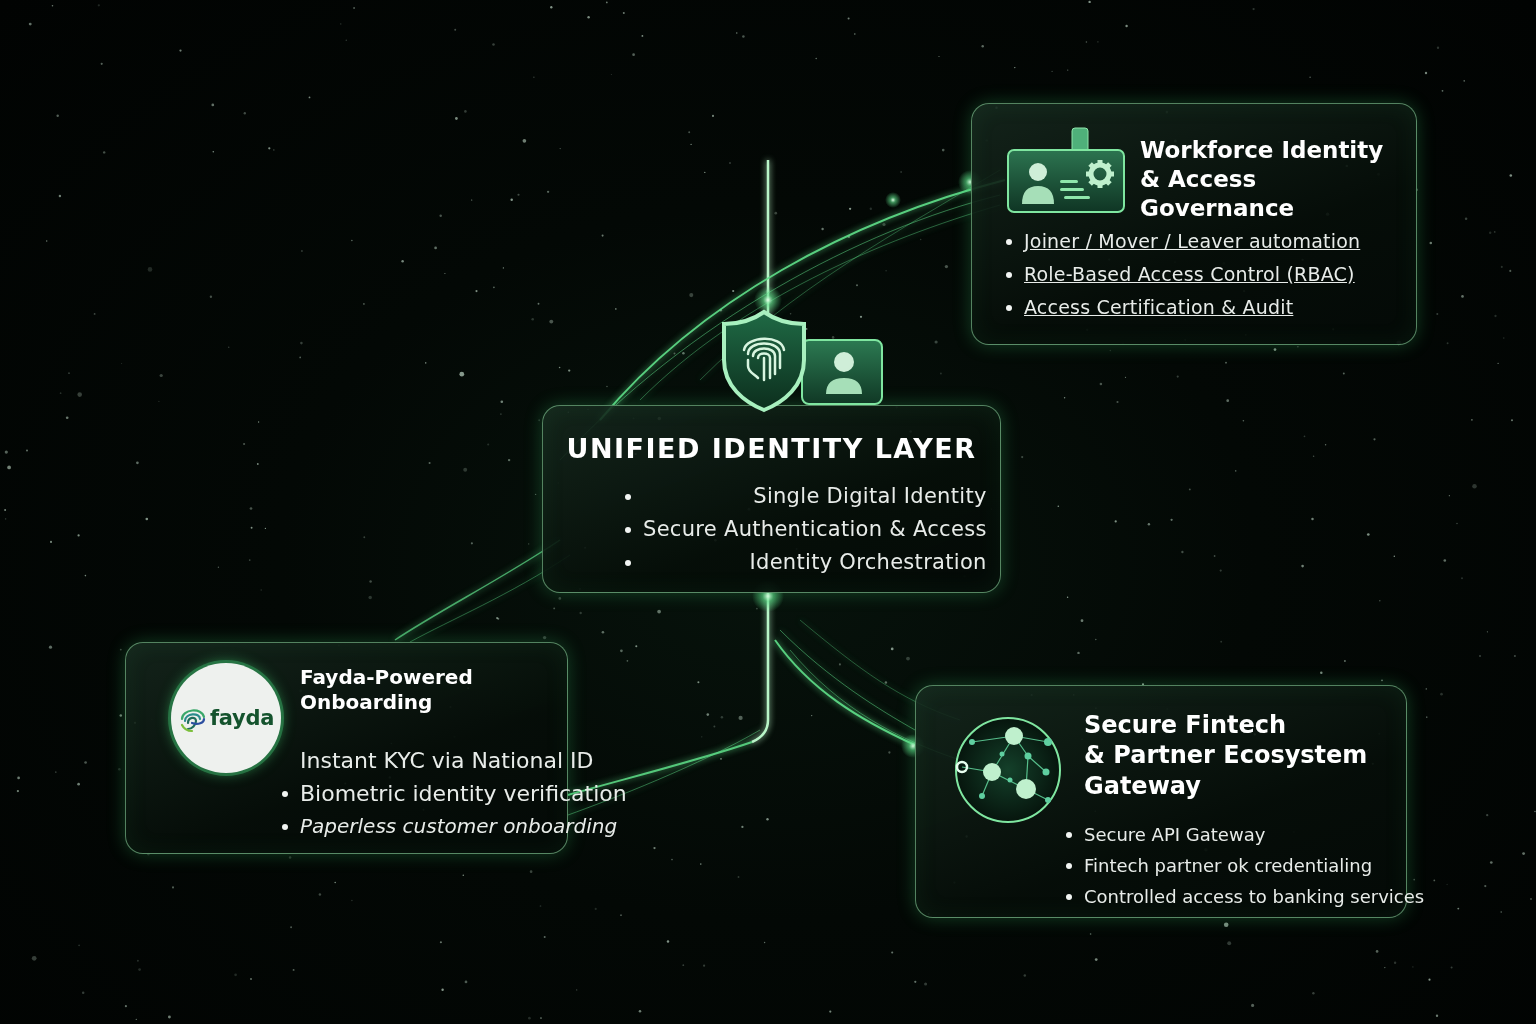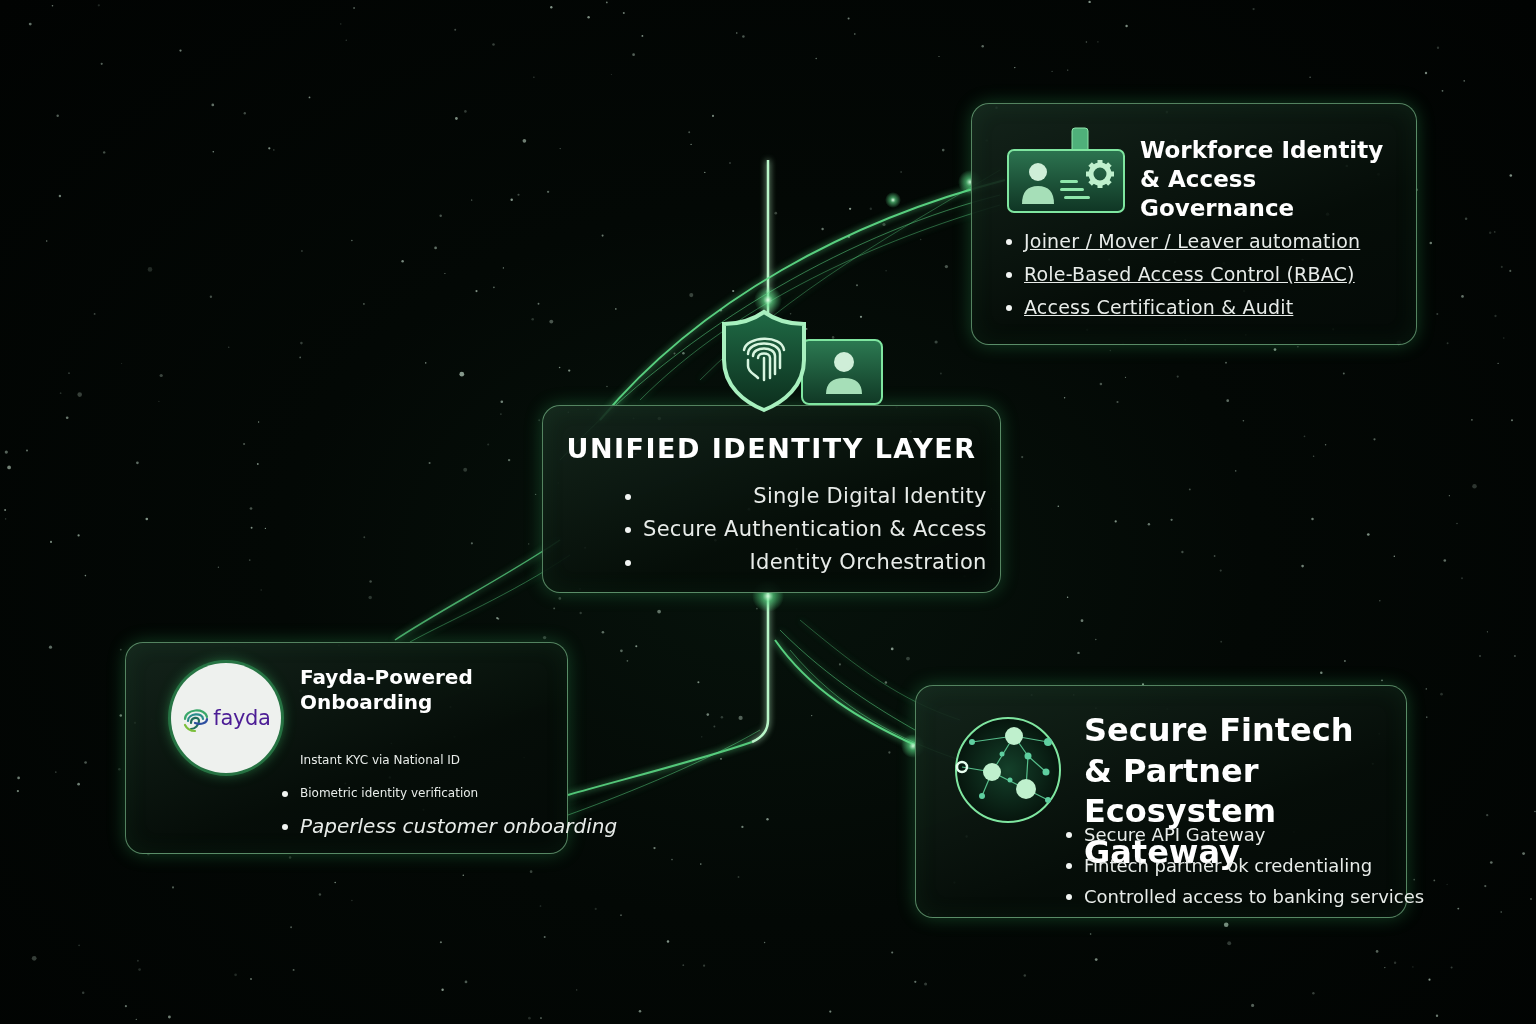--- a/index.html
+++ b/index.html
@@ -35,37 +35,37 @@
   
   #workforce { left:971px; top:103px; width:446px; height:242px;padding-left:20px; }
   #workforce .title { position:absolute; left:168px; top:32px; font-size:23px; }
   #workforce ul { position:absolute; left:30px; top:121px; }
   #workforce li { font-size:19px; height:33px; line-height:33px; letter-spacing:0.2px;text-decoration:underline; }
 
   
   #fayda { left:125px; top:642px; width:443px; height:212px; }
   #fayda .title { position:absolute; left:174px; top:22px; font-size:20px; }
   #fayda ul { position:absolute; left:152px; top:101px; }
-  #fayda li { font-size:12px; height:33px; line-height:33px; }
+  #fayda li { font-size:22px; height:33px; line-height:33px; }
   #fayda li.small { font-size:20px;font-style:italic; }
 
   
   #fintech { left:915px; top:685px; width:492px; height:233px; }
-  #fintech .title { position:absolute; left:168px; top:24px; font-size:32px; }
+  #fintech .title { position:absolute; left:168px; top:24px; font-size:24px; }
   #fintech ul { position:absolute; left:146px; top:133px; }
   #fintech li { font-size:18px; height:31px; line-height:31px; }
   #fintech li.small { font-size:18px; }
 
   .icon { position:absolute; }
   .fayda-logo {
     position:absolute; left:45px; top:20px; width:110px; height:110px; border-radius:50%;
     background:#eef1ee; box-shadow:0 0 0 3px rgba(40,120,70,0.9), 0 0 14px rgba(70,220,120,0.6);
     display:flex; align-items:center; justify-content:center;
   }
-  .fayda-word { font-weight:normal; font-size:21px; color:#4c1d95; margin-left:2px; letter-spacing:-0.3px; }
+  .fayda-word { font-weight:bold; font-size:21px; color:#14532d; margin-left:2px; letter-spacing:-0.3px; }
 </style>
 </head>
 <body>
 
 <svg class="stars" width="1536" height="1024" viewBox="0 0 1536 1024">
   <g fill="#cfe9d6" id="starfield">
       <circle cx="148.4" cy="854.0" r="1.44" opacity="0.16"></circle>
       <circle cx="78.6" cy="784.2" r="1.33" opacity="0.54"></circle>
       <circle cx="511.7" cy="199.8" r="1.23" opacity="0.64"></circle>
       <circle cx="228.7" cy="347.3" r="0.81" opacity="0.23"></circle>

